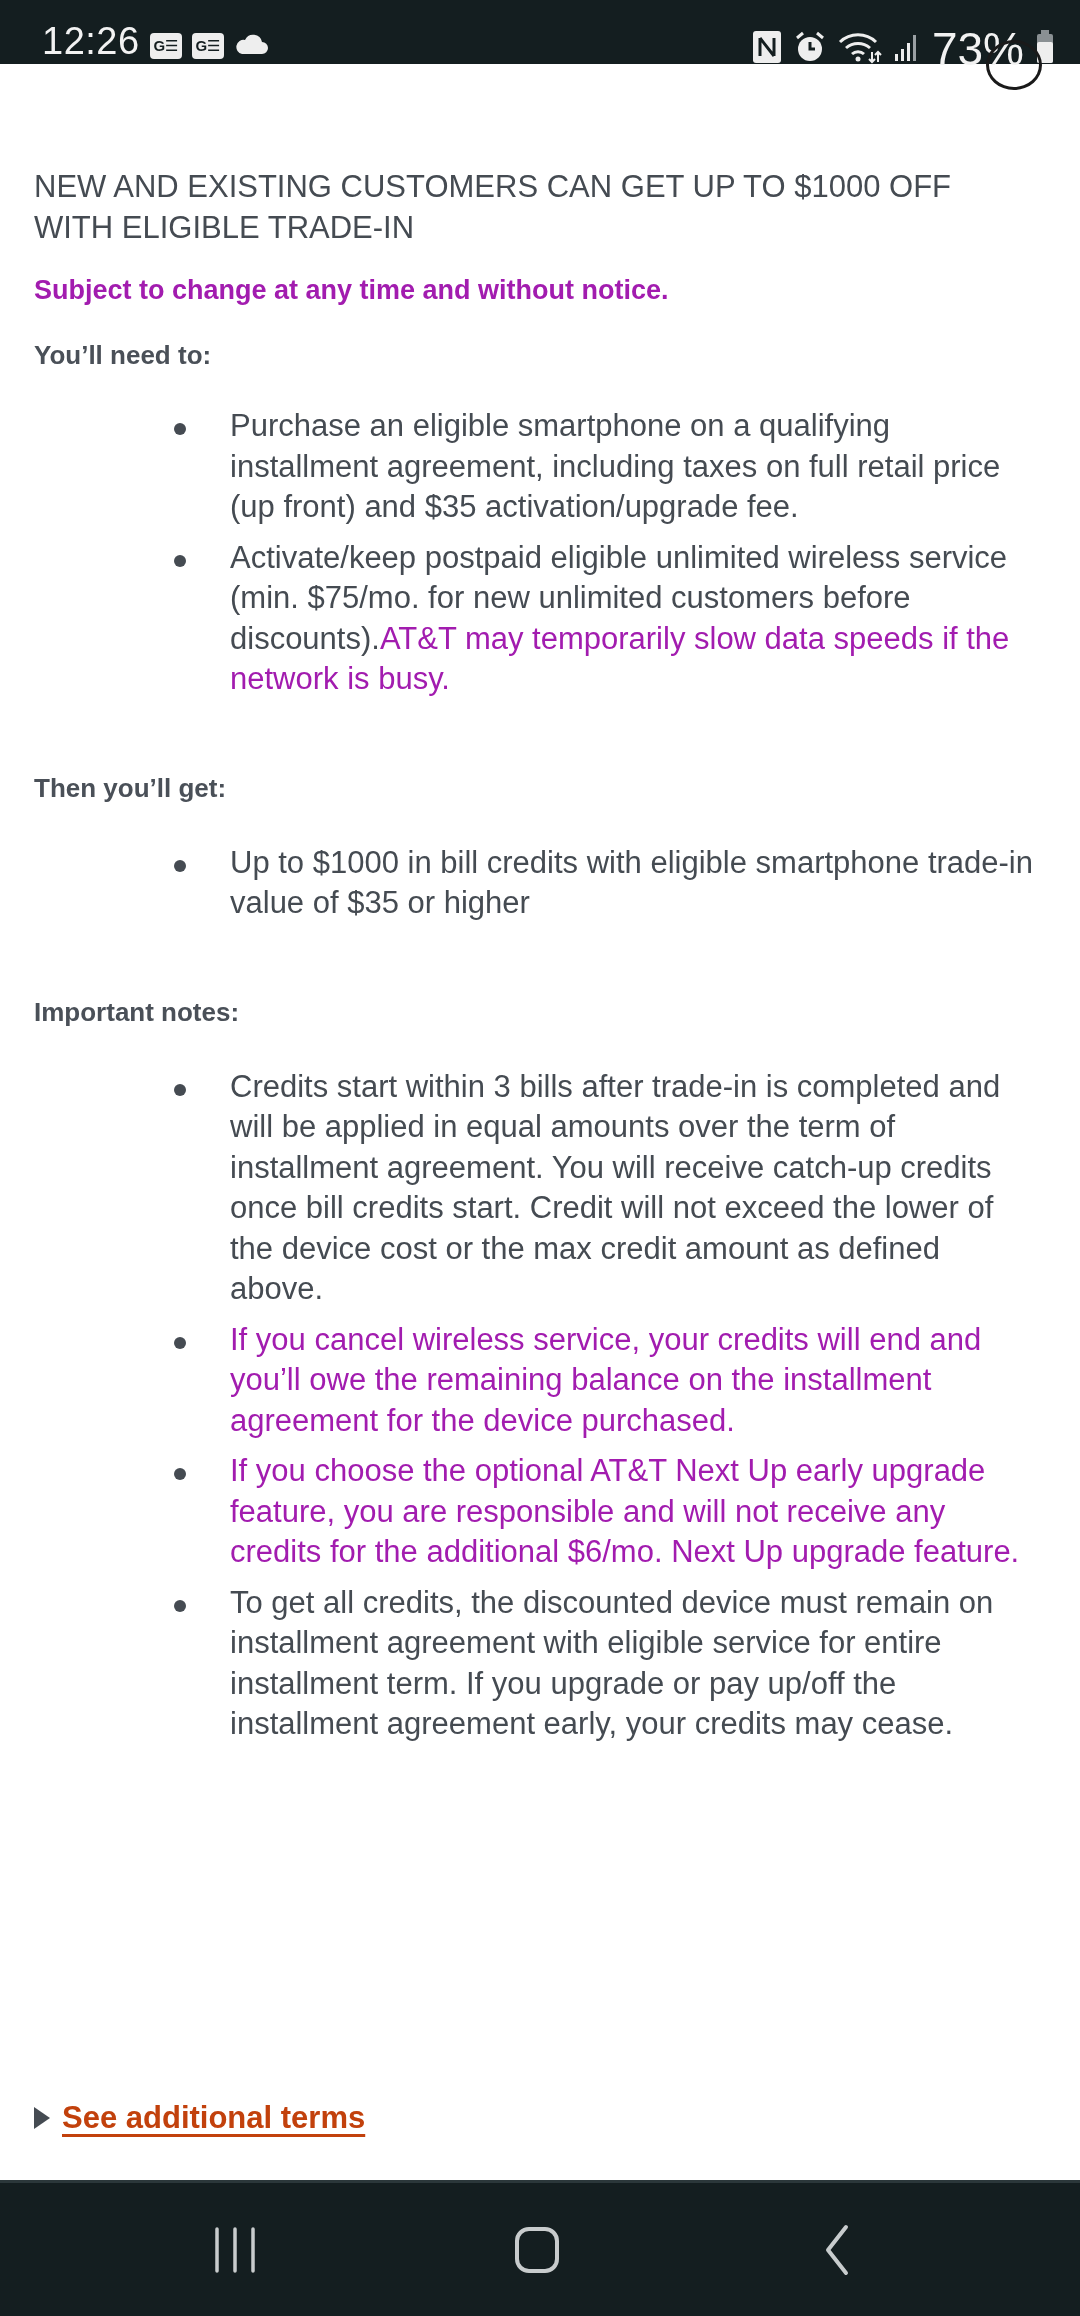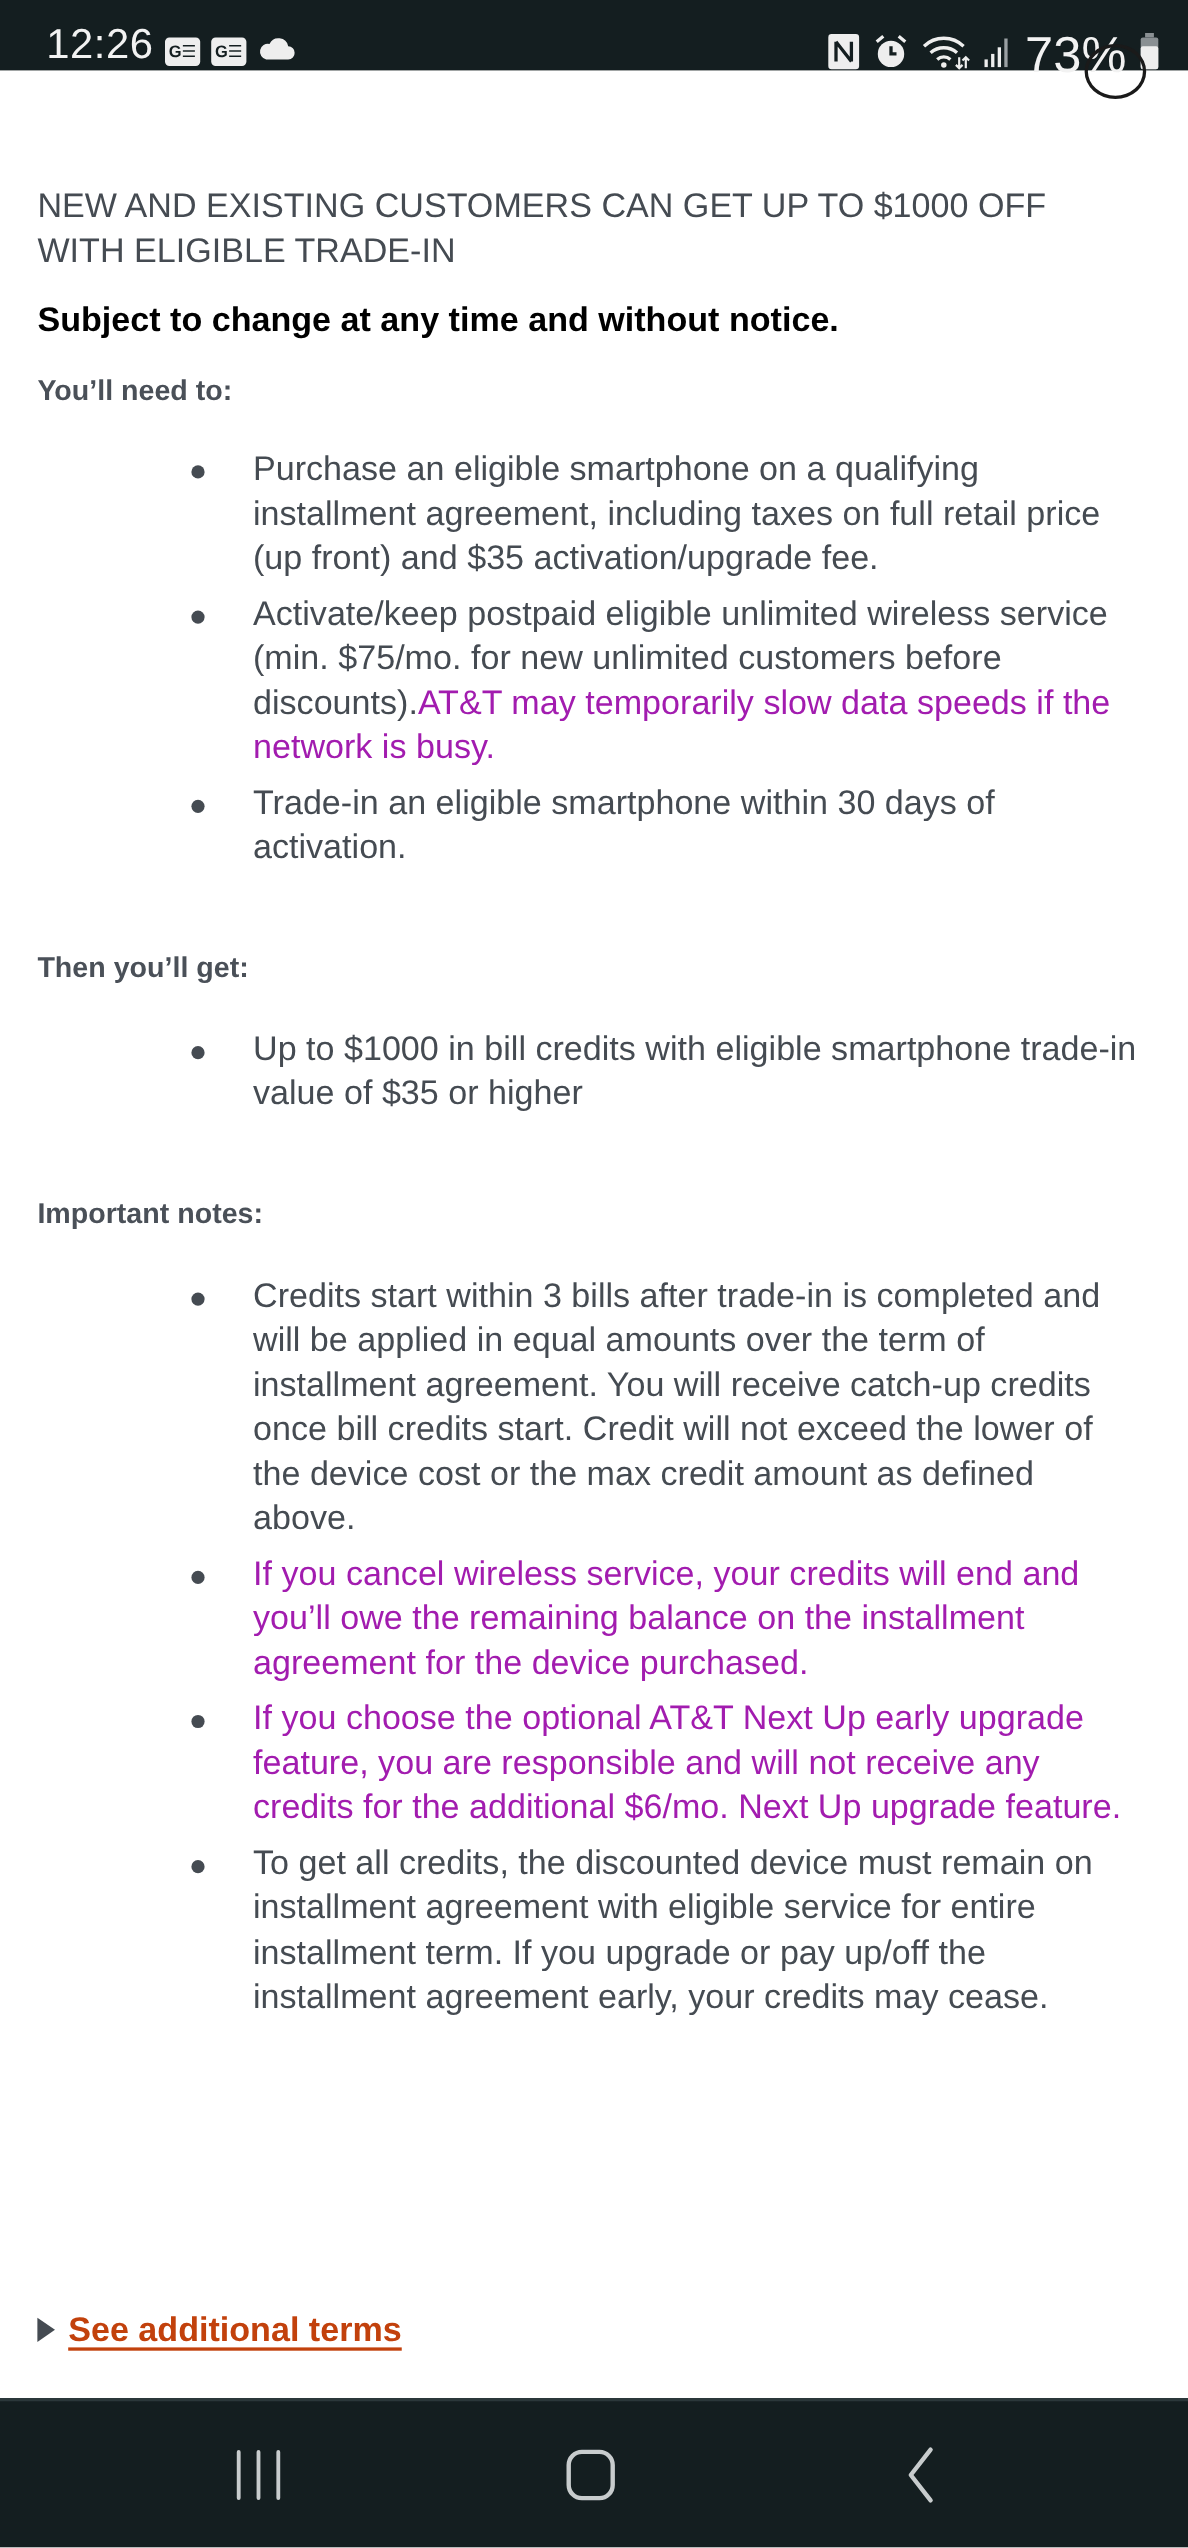--- a/index.html
+++ b/index.html
@@ -20,21 +20,21 @@
     font-size:15px; font-weight:bold; display:flex; align-items:center; justify-content:center;
   }
   .sb-right { position:absolute; right:26px; top:22px; display:flex; align-items:center; gap:12px; }
   .battery-text { font-size:46px; }
   .close-circle {
     position:absolute; left:986px; top:40px; width:56px; height:50px;
     border:3px solid #1a1a1a; border-radius:50%; box-sizing:border-box; z-index:0;
   }
   .content { position:absolute; left:34px; top:166px; width:1000px; }
   .headline { font-size:31px; line-height:41px; margin:0 0 22px 0; font-weight:normal; color:#454b52; }
-  .subhead { font-size:31px; line-height:41px; margin:0; font-weight:bold; color:#000000; }
+  .subhead { font-size:27px; line-height:41px; margin:0; font-weight:bold; color:#a21caf; }
   .section-title { font-size:26px; line-height:41px; margin:0; font-weight:bold; color:#4a5058; }
   ul.bullets { list-style:none; margin:0; padding:0 0 0 196px; }
   ul.bullets li { position:relative; font-size:31px; line-height:40.5px; margin:0 0 10px 0; color:#454b52; }
   ul.bullets li::before {
     content:""; position:absolute; left:-56px; top:17px; width:12px; height:12px;
     border-radius:50%; background:#454b52;
   }
   .bold { font-weight:normal; color:#a21caf; }
   .terms-link-row { position:absolute; left:34px; top:2100px; display:flex; align-items:center; }
   .triangle { width:0; height:0; border-top:11px solid transparent; border-bottom:11px solid transparent; border-left:16px solid #454b52; margin-right:12px; }
@@ -104,21 +104,20 @@
 <div class="close-circle"></div>
 
 <div class="content">
   <h1 class="headline">NEW AND EXISTING CUSTOMERS CAN GET UP TO $1000 OFF WITH ELIGIBLE TRADE-IN</h1>
   <p class="subhead" style="margin-bottom:24px;">Subject to change at any time and without notice.</p>
 
   <p class="section-title" style="margin-bottom:30px;">You’ll need to:</p>
   <ul class="bullets" style="margin-bottom:68px;">
     <li><span>Purchase an eligible smartphone on a qualifying installment agreement, including taxes on full retail price (up front) and $35 activation/upgrade fee.</span></li>
     <li><span>Activate/keep postpaid eligible unlimited wireless service (min. $75/mo. for new unlimited customers before discounts).</span><span class="bold">AT&amp;T may temporarily slow data speeds if the network is busy.</span></li>
-    <li><span>Trade-in an eligible smartphone within 30 days of activation.</span></li>
   </ul>
 
   <p class="section-title" style="margin-bottom:34px;">Then you’ll get:</p>
   <ul class="bullets" style="margin-bottom:68px;">
     <li><span>Up to $1000 in bill credits with eligible smartphone trade-in value of $35 or higher</span></li>
   </ul>
 
   <p class="section-title" style="margin-bottom:34px;">Important notes:</p>
   <ul class="bullets">
     <li><span>Credits start within 3 bills after trade-in is completed and will be applied in equal amounts over the term of installment agreement. You will receive catch-up credits once bill credits start. Credit will not exceed the lower of the device cost or the max credit amount as defined above.</span></li>

